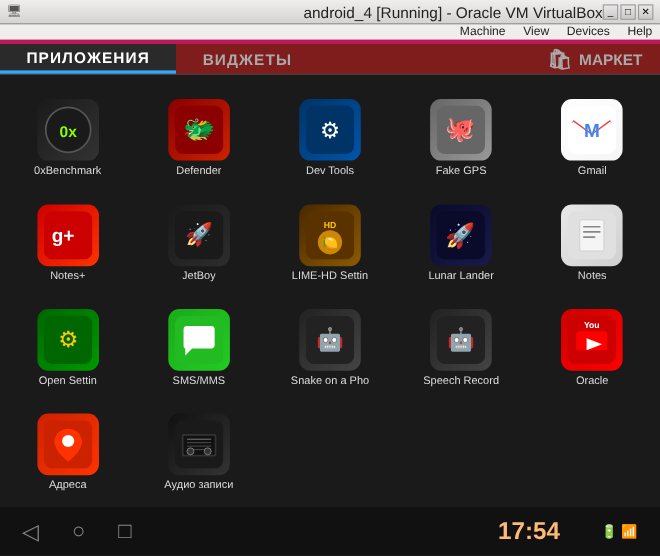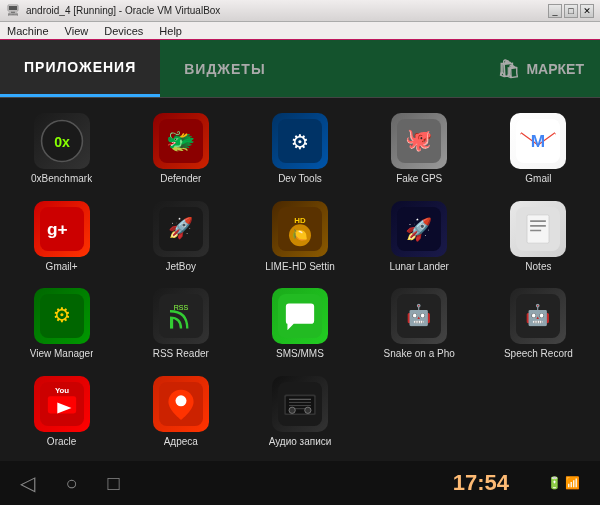--- a/index.html
+++ b/index.html
@@ -9,24 +9,24 @@
     .title-bar {
       background: linear-gradient(to bottom, #f0eded, #d6d3d3);
       height: 22px;
       display: flex;
       align-items: center;
       justify-content: space-between;
       padding: 0 6px;
       border-bottom: 1px solid #aaa;
     }
     .title-text {
-      font-size: 10px;
+      font-size: 14px;
       color: #222;
       flex: 1;
-      text-align: left;
+      text-align: right;
     }
     .title-controls {
       display: flex;
       gap: 2px;
     }
     .title-btn {
       width: 14px; height: 14px;
       border: 1px solid #999;
       background: linear-gradient(to bottom, #e8e8e8, #c8c8c8);
       font-size: 9px;
@@ -35,45 +35,46 @@
     }
 
     
     .menu-bar {
       background: #f0eded;
       height: 18px;
       display: flex;
       align-items: center;
       padding: 0 4px;
       gap: 10px;
-      border-bottom: 1px solid #be185d;
+      border-bottom: 4px solid #be185d;
+      justify-content: flex-end;
     }
     .menu-item {
       font-size: 11px;
       color: #222;
       cursor: pointer;
       padding: 0 3px;
     }
 
     
     .android-screen {
       background: #1a1a1a;
       margin: 0;
       width: 600px;
       height: 465px;
       display: flex;
       flex-direction: column;
     }
 
     
     .tab-bar {
-      background: #14532d;
+      background: #7f1d1d;
       display: flex;
       align-items: stretch;
-      height: 58px;
+      height: 28px;
       border-bottom: 1px solid #444;
     }
     .tab {
       padding: 0 24px;
       display: flex;
       align-items: center;
       font-size: 14px;
       color: #aaa;
       cursor: pointer;
       letter-spacing: 1px;
@@ -283,21 +284,21 @@
         </div>
         <div class="app-label">Gmail</div>
       </div>
       <div class="app-item">
         <div class="app-icon icon-googleplus">
           <svg viewBox="0 0 56 56" class="svg-icon">
             <rect width="56" height="56" rx="10" fill="#cc0000"></rect>
             <text x="22" y="36" text-anchor="middle" font-size="22" font-weight="bold" fill="#fff">g+</text>
           </svg>
         </div>
-        <div class="app-label">Gmail+</div>
+        <div class="app-label">Notes+</div>
       </div>
       <div class="app-item">
         <div class="app-icon icon-jetboy">
           <svg viewBox="0 0 56 56" class="svg-icon">
             <rect width="56" height="56" rx="10" fill="#1a1a1a"></rect>
             <text x="28" y="36" text-anchor="middle" font-size="26">🚀</text>
           </svg>
         </div>
         <div class="app-label">JetBoy</div>
       </div>
@@ -333,33 +334,21 @@
         </div>
         <div class="app-label">Notes</div>
       </div>
       <div class="app-item">
         <div class="app-icon icon-openmanager">
           <svg viewBox="0 0 56 56" class="svg-icon">
             <rect width="56" height="56" rx="10" fill="#006600"></rect>
             <text x="28" y="36" text-anchor="middle" font-size="26" fill="#ffcc00">⚙</text>
           </svg>
         </div>
-        <div class="app-label">View Manager</div>
-      </div>
-      <div class="app-item">
-        <div class="app-icon icon-rss">
-          <svg viewBox="0 0 56 56" class="svg-icon">
-            <rect width="56" height="56" rx="10" fill="#222"></rect>
-            <text x="28" y="20" text-anchor="middle" font-size="9" fill="#88ff44">RSS</text>
-            <rect x="14" y="30" width="4" height="14" fill="#33cc33"></rect>
-            <path d="M14 30 Q28 30 28 44" fill="none" stroke="#33cc33" stroke-width="3"></path>
-            <path d="M14 22 Q36 22 36 44" fill="none" stroke="#33cc33" stroke-width="3"></path>
-          </svg>
-        </div>
-        <div class="app-label">RSS Reader</div>
+        <div class="app-label">Open Settin</div>
       </div>
       <div class="app-item">
         <div class="app-icon icon-smsmms">
           <svg viewBox="0 0 56 56" class="svg-icon">
             <rect width="56" height="56" rx="10" fill="#22bb22"></rect>
             <path d="M10 16 Q10 12 14 12 L42 12 Q46 12 46 16 L46 34 Q46 38 42 38 L20 38 L12 46 L12 38 Q10 38 10 34 Z" fill="white"></path>
           </svg>
         </div>
         <div class="app-label">SMS/MMS</div>
       </div>

